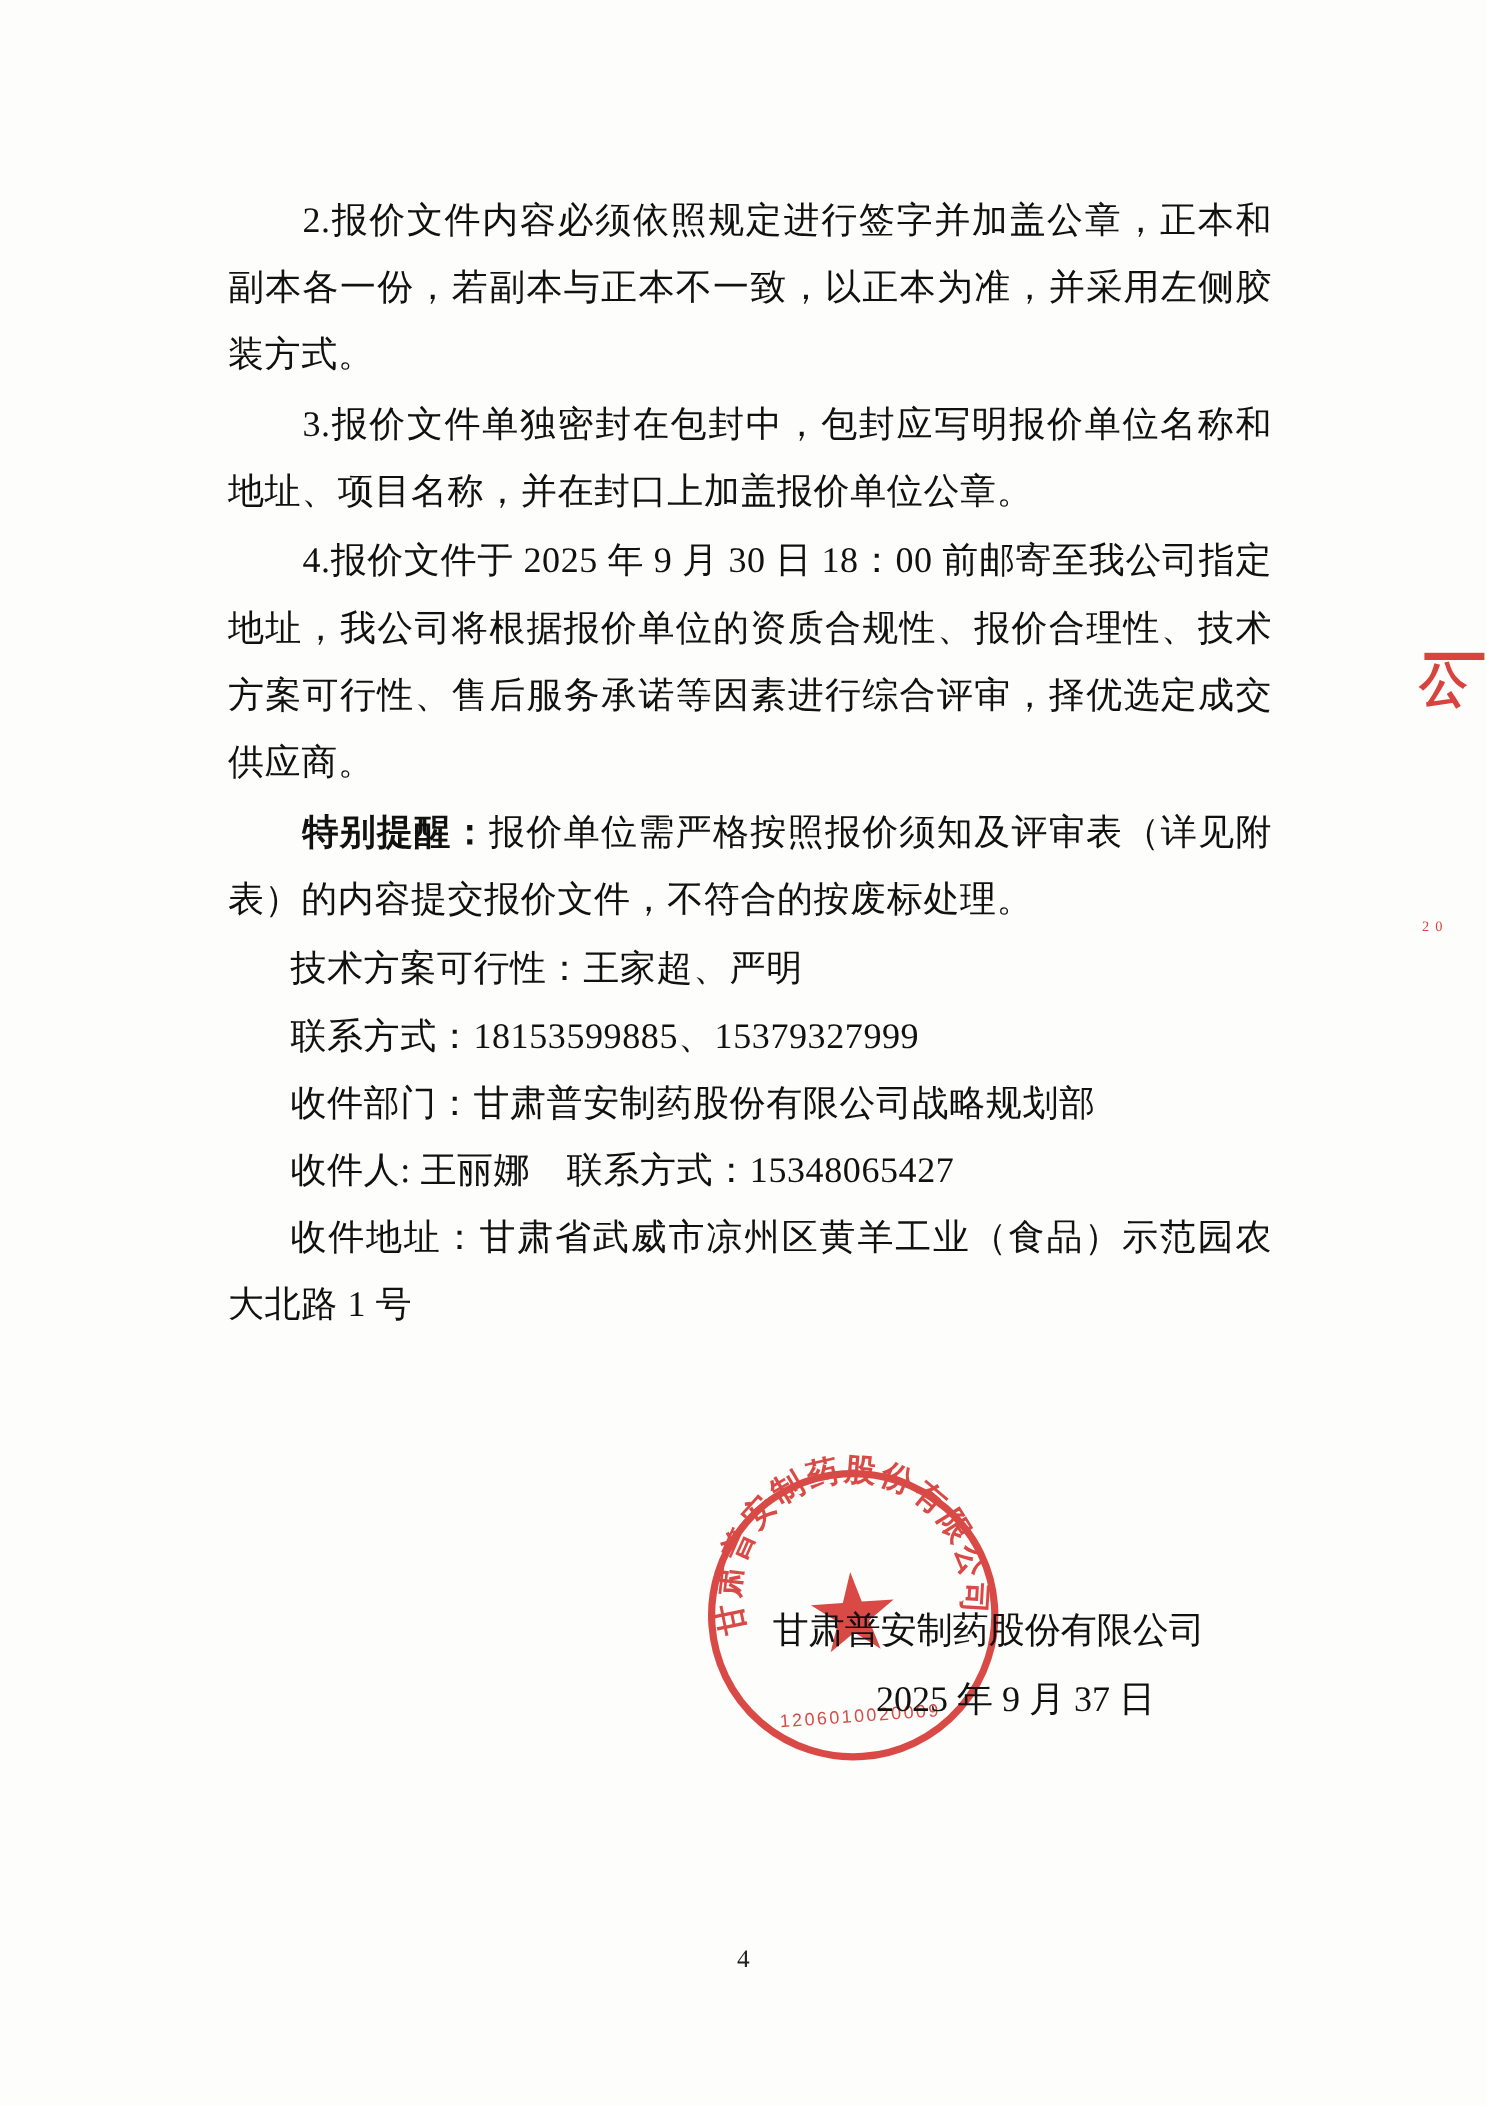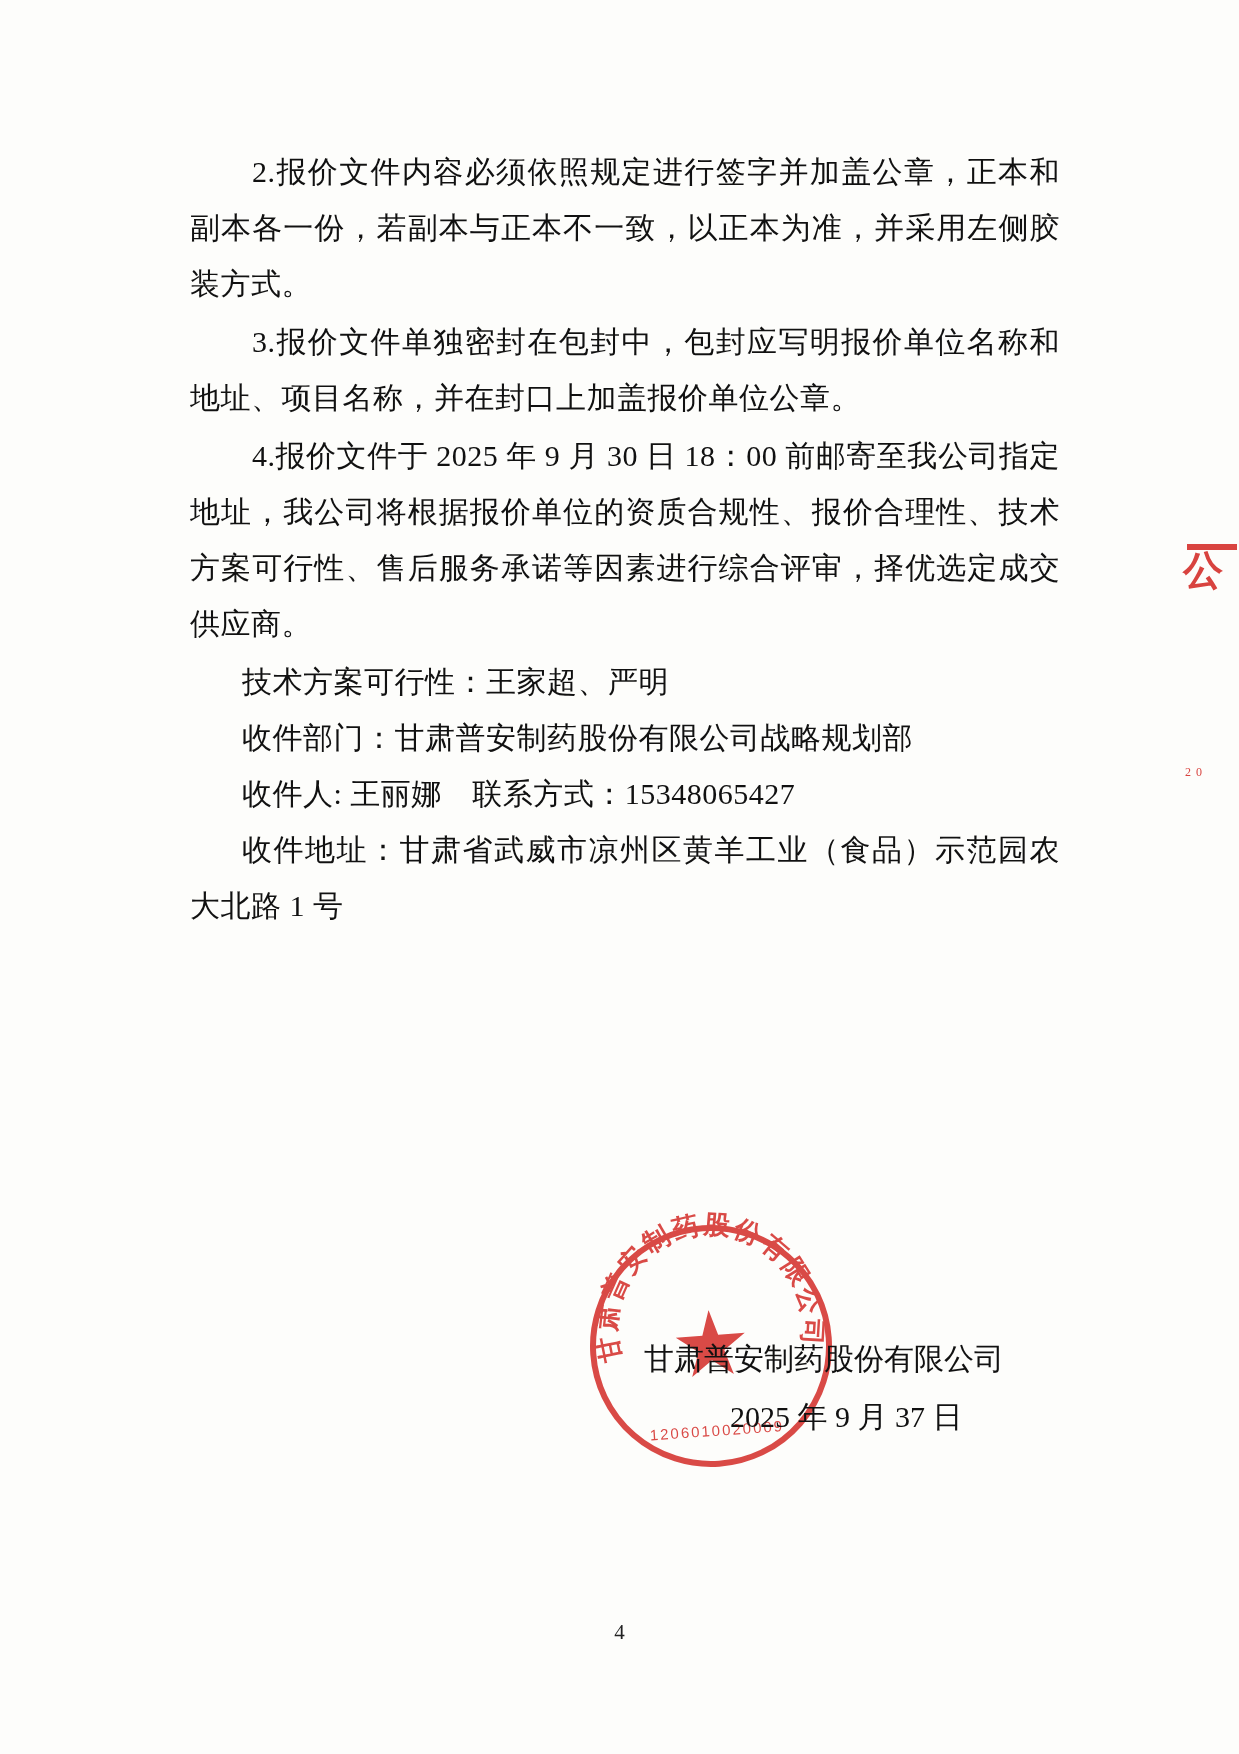--- a/index.html
+++ b/index.html
@@ -16,21 +16,21 @@
     overflow: hidden;
   }
   .page {
     position: absolute;
     inset: 0;
     background: #fdfdfb;
   }
   .content {
     position: absolute;
     left: 190px;
-    top: 144px;
+    top: 156px;
     width: 870px;
   }
   p.para {
     margin: 0 0 2px 0;
     font-size: 30px;
     line-height: 56px;
     letter-spacing: 0.5px;
     text-align: justify;
     text-justify: inter-ideograph;
   }
@@ -172,22 +172,24 @@
 <body>
 
 <div class="page">
 
   <div class="content">
 
     <p class="para indent">2.报价文件内容必须依照规定进行签字并加盖公章，正本和副本各一份，若副本与正本不一致，以正本为准，并采用左侧胶装方式。</p>
     <p class="para indent">3.报价文件单独密封在包封中，包封应写明报价单位名称和地址、项目名称，并在封口上加盖报价单位公章。</p>
     <p class="para indent">4.报价文件于 2025 年 9 月 30 日 18：00 前邮寄至我公司指定地址，我公司将根据报价单位的资质合规性、报价合理性、技术方案可行性、售后服务承诺等因素进行综合评审，择优选定成交供应商。</p>
 
+    <p class="para indent"><span class="bold-lead">特别提醒：</span><span>报价单位需严格按照报价须知及评审表（详见附表）的内容提交报价文件，不符合的按废标处理。</span></p>
 
     <p class="sub">技术方案可行性：王家超、严明</p>
+    <p class="sub">联系方式：18153599885、15379327999</p>
 
     <p class="sub">收件部门：甘肃普安制药股份有限公司战略规划部</p>
     <p class="sub">收件人: 王丽娜　联系方式：15348065427</p>
     <p class="para" style="text-indent:52px;">收件地址：甘肃省武威市凉州区黄羊工业（食品）示范园农大北路 1 号</p>
 
   </div>
 
   <div class="edge-stamp">
     <div class="bar"></div>
     <div class="inner">公</div>

